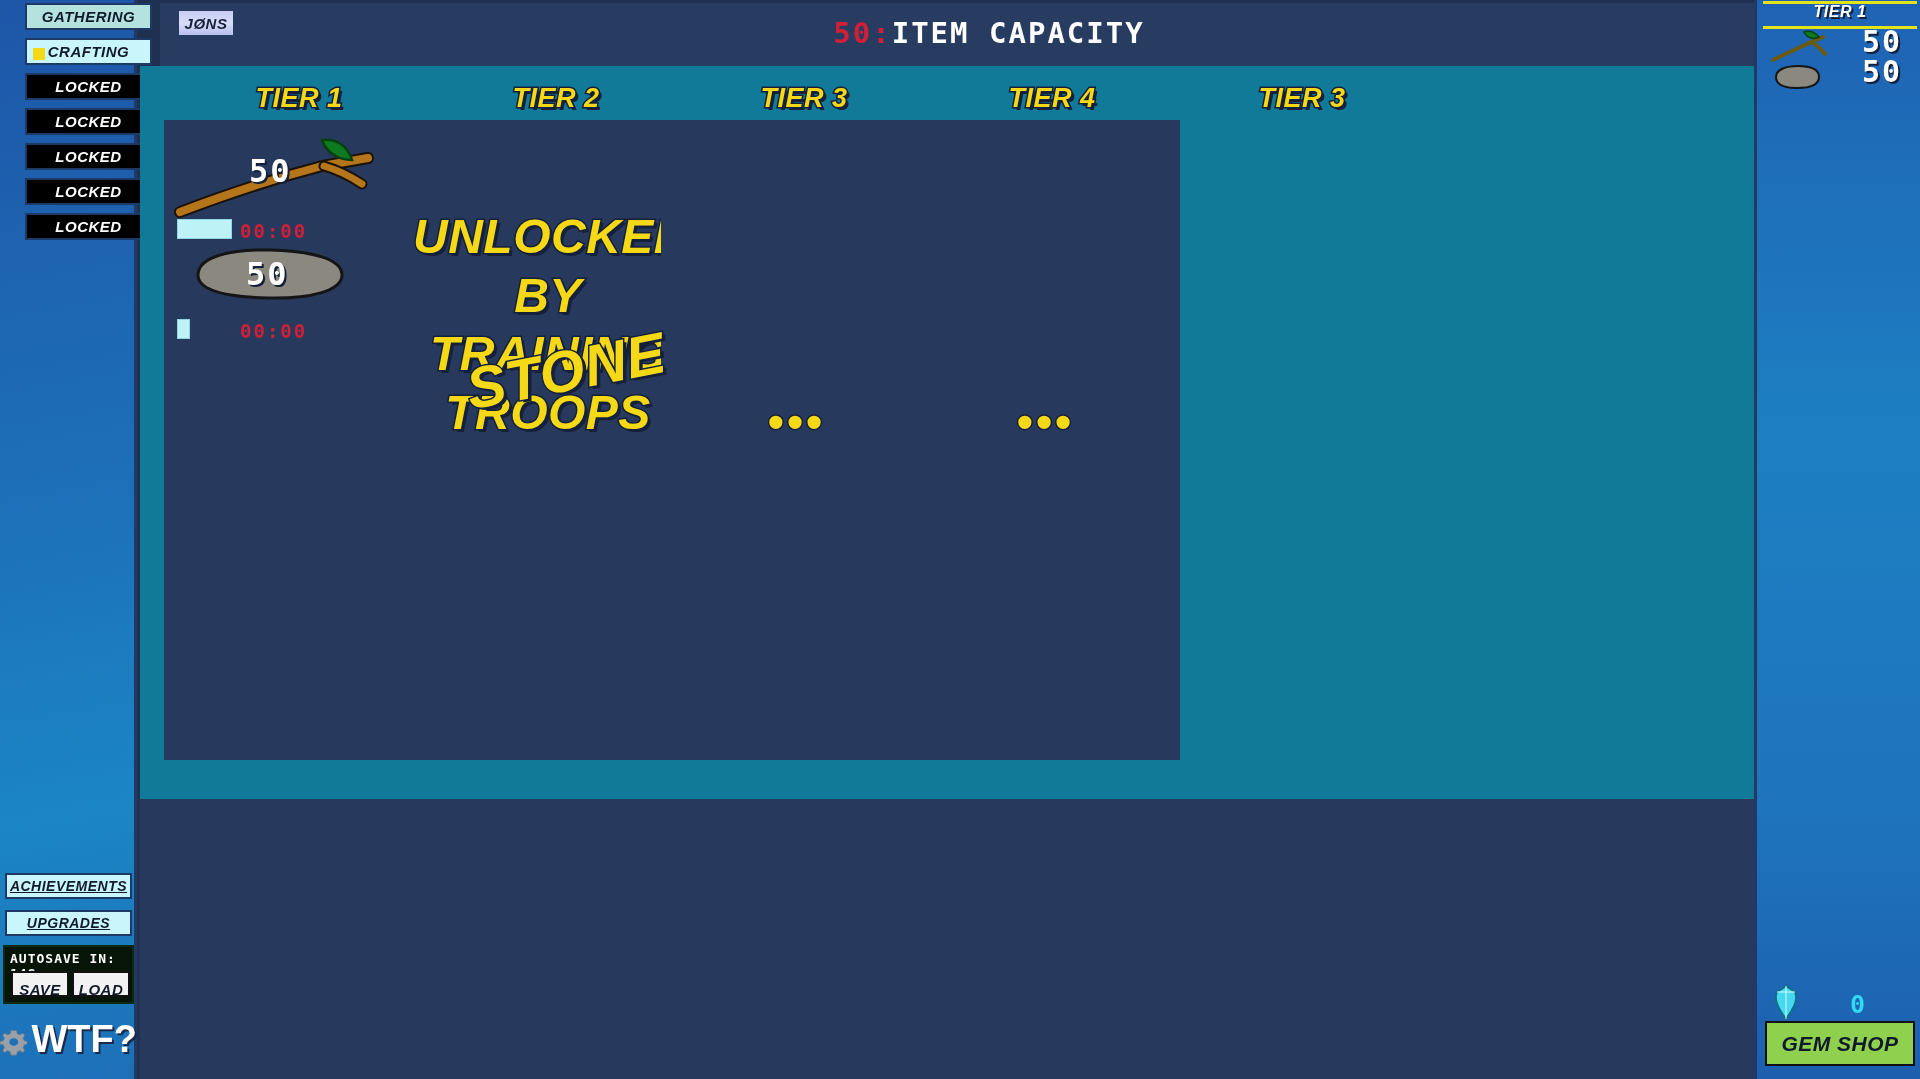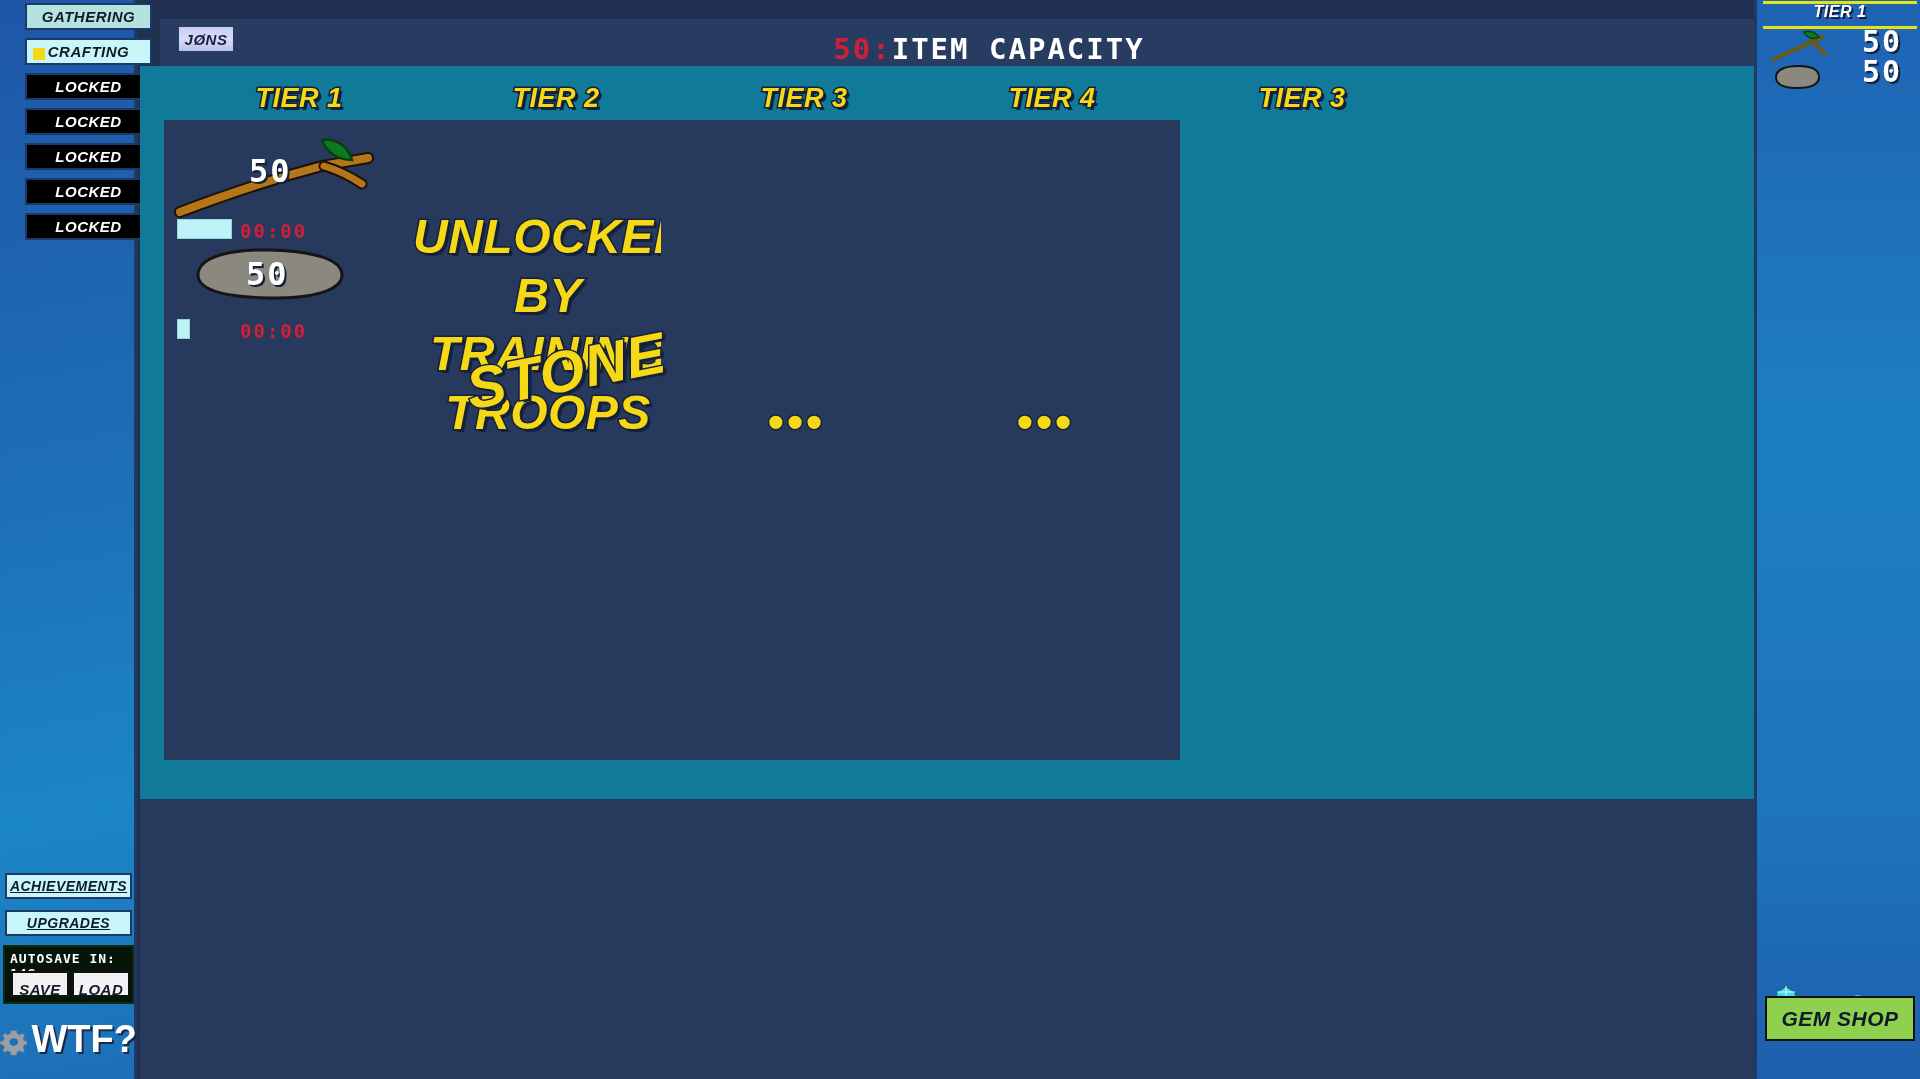--- a/index.html
+++ b/index.html
@@ -73,21 +73,21 @@
     display:flex; align-items:flex-start;
   }
   #wtf-text{
     font-family:"Liberation Sans", sans-serif; font-weight:bold;
     font-size:38px; color:#ffffff; margin-left:4px;
     text-shadow:2px 2px 0 #1a2a4a;
   }
 
   
   #topbar{
-    position:absolute; left:160px; top:19px; width:1594px; height:63px;
+    position:absolute; left:160px; top:3px; width:1594px; height:63px;
     background:#273c60;
   }
   #player-tag{
     position:absolute; left:19px; top:8px; width:54px; height:24px;
     background:linear-gradient(180deg,#c8cdf5 0%,#d9dcf8 50%,#b9c0ee 100%);
     display:flex; align-items:center; justify-content:center;
   }
   #player-tag span{ font-size:15px; color:#15203a; }
   #capacity-line{
     position:absolute; left:0; top:13px; width:100%;
@@ -175,21 +175,21 @@
     font-family:"DejaVu Sans Mono", monospace; font-weight:bold;
     font-size:30px; color:#ffffff; letter-spacing:2px;
     text-shadow:2px 2px 0 #15203a;
   }
   #gem-count{
     position:absolute; left:93px; top:990px;
     font-family:"DejaVu Sans Mono", monospace; font-weight:bold;
     font-size:25px; color:#2fd8f5; letter-spacing:1px;
   }
   #gem-shop-btn{
-    position:absolute; left:8px; top:996px; width:150px; height:45px;
+    position:absolute; left:8px; top:1021px; width:150px; height:45px;
     background:#8fd14f; border:2px solid #111;
     display:flex; align-items:center; justify-content:center;
   }
   #gem-shop-btn span{ font-size:21px; color:#111a2b; }
 </style>
 </head>
 <body>
 
 <div id="app">
 

